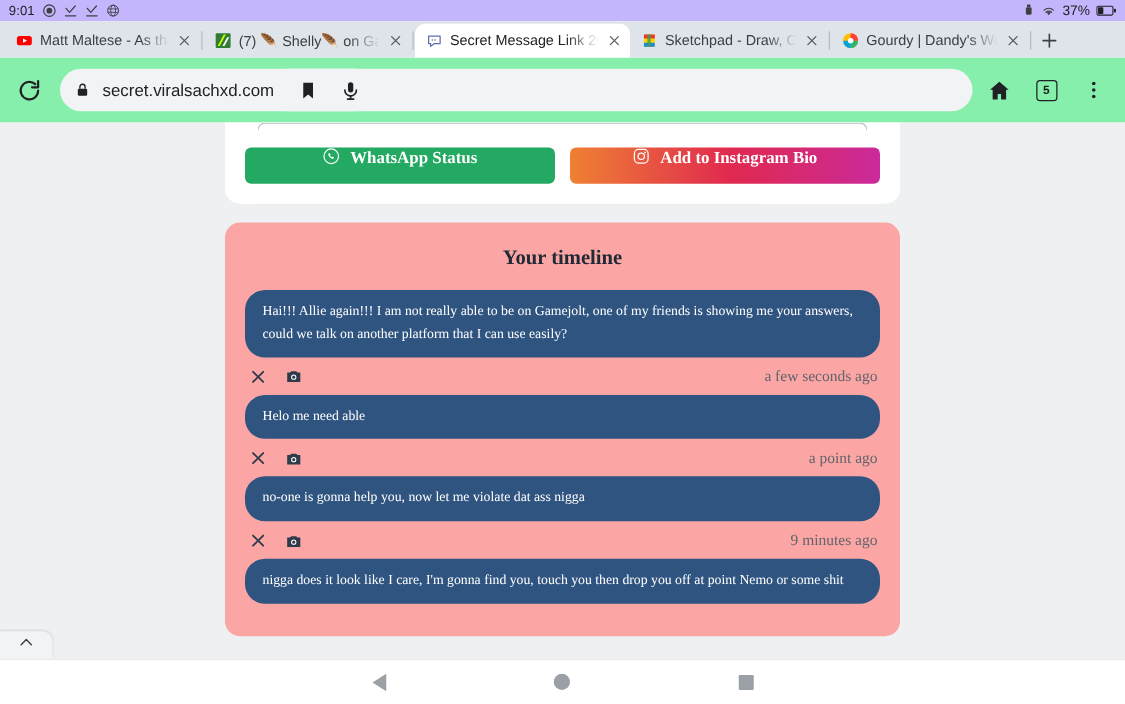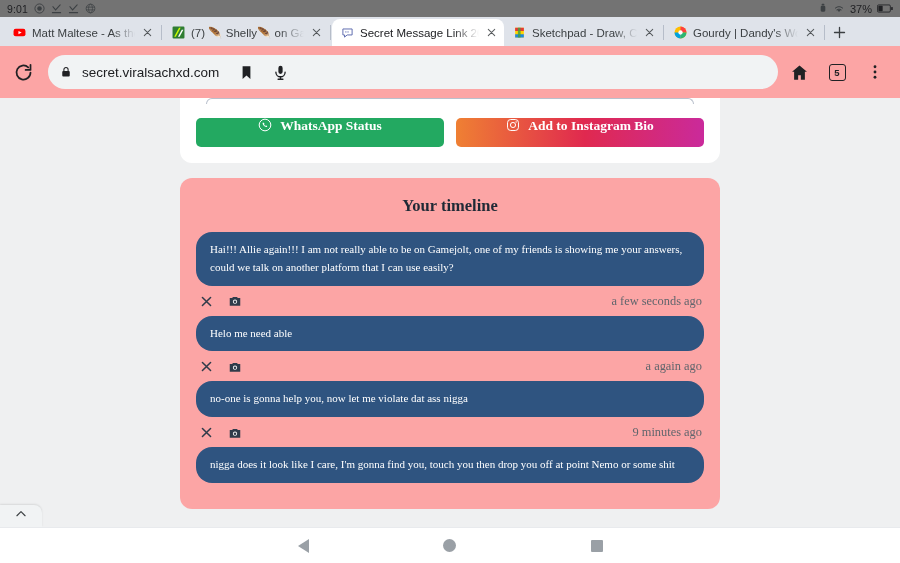--- a/index.html
+++ b/index.html
@@ -7,21 +7,21 @@
     width: 900px; height: 563px;
     overflow: hidden;
     font-family: "Liberation Sans", sans-serif;
     background: #ffffff;
   }
   .screen { width: 900px; height: 563px; position: relative; display: flex; flex-direction: column; background:#ffffff; }
 
   
   .statusbar {
     height: 17px; flex: 0 0 17px;
-    background: #737373;
+    background: #c4b5fd;
     display: flex; align-items: center;
     padding: 0 7px;
     font-size: 10.5px; color: #3c4043;
   }
   .sb-left { display: flex; align-items: center; gap: 6px; }
   .sb-right { margin-left: auto; display: flex; align-items: center; gap: 5px; }
   .sb-time { font-size: 10.5px; letter-spacing: .1px; color:#202124; }
   .sb-icon { display: inline-flex; align-items: center; justify-content: center; }
   .sb-batt-text { font-size: 11px; color:#202124; }
 
@@ -53,21 +53,21 @@
     -webkit-mask-image: linear-gradient(to right, #000 78%, transparent 100%);
     mask-image: linear-gradient(to right, #000 78%, transparent 100%);
   }
   .tab-close { flex: 0 0 13px; width:13px; height:13px; display:flex; align-items:center; justify-content:center; opacity:.85; }
   .tab-sep { width:1px; height:15px; background:#b6bdc9; margin:0 1px 6px; flex:0 0 1px; }
   .newtab { width: 26px; height: 27px; display:flex; align-items:center; justify-content:center; flex:0 0 26px; }
 
   
   .toolbar {
     height: 52px; flex: 0 0 52px;
-    background: #fca5a5;
+    background: #86efac;
     display: flex; align-items: center;
     padding: 0 8px 0 6px; gap: 4px;
   }
   .tb-btn { width: 34px; height: 34px; display:flex; align-items:center; justify-content:center; flex:0 0 34px; }
   .urlbar {
     flex: 1 1 auto; height: 34px;
     background: #f1f3f4;
     border-radius: 17px;
     display: flex; align-items: center;
     gap: 10px; padding: 0 12px;
@@ -448,21 +448,21 @@
                   </svg>
               </span>
               <span class="meta-ico">
                 <svg width="14" height="14" viewBox="0 0 24 24">
                     <path d="M3 7h4l1.6-2h6.8L17 7h4v13H3z" fill="#2f3b4a"></path>
                     <circle cx="12" cy="13.2" r="3.6" fill="#fff"></circle>
                     <circle cx="12" cy="13.2" r="2.1" fill="#2f3b4a"></circle>
                   </svg>
               </span>
             </div>
-            <span class="msg-time">a again ago</span>
+            <span class="msg-time">a point ago</span>
           </div>
         </div>
 
         <div class="msg">
           <div class="bubble b-full">no-one is gonna help you, now let me violate dat ass nigga</div>
           <div class="msg-meta">
             <div class="meta-icons">
               <span class="meta-ico">
                 <svg width="13" height="13" viewBox="0 0 24 24">
                     <path d="M4.5 4.5l15 15M19.5 4.5l-15 15" stroke="#2f3b4a" stroke-width="2.8" stroke-linecap="round"></path>

